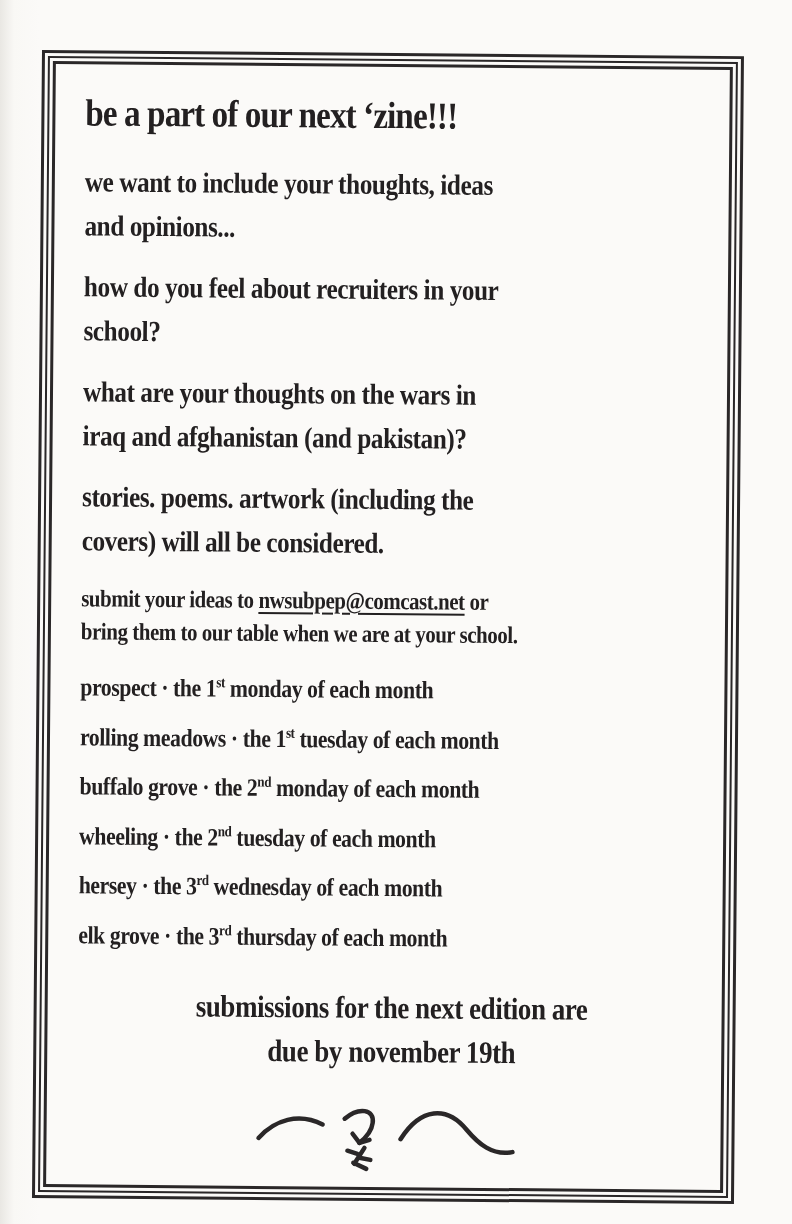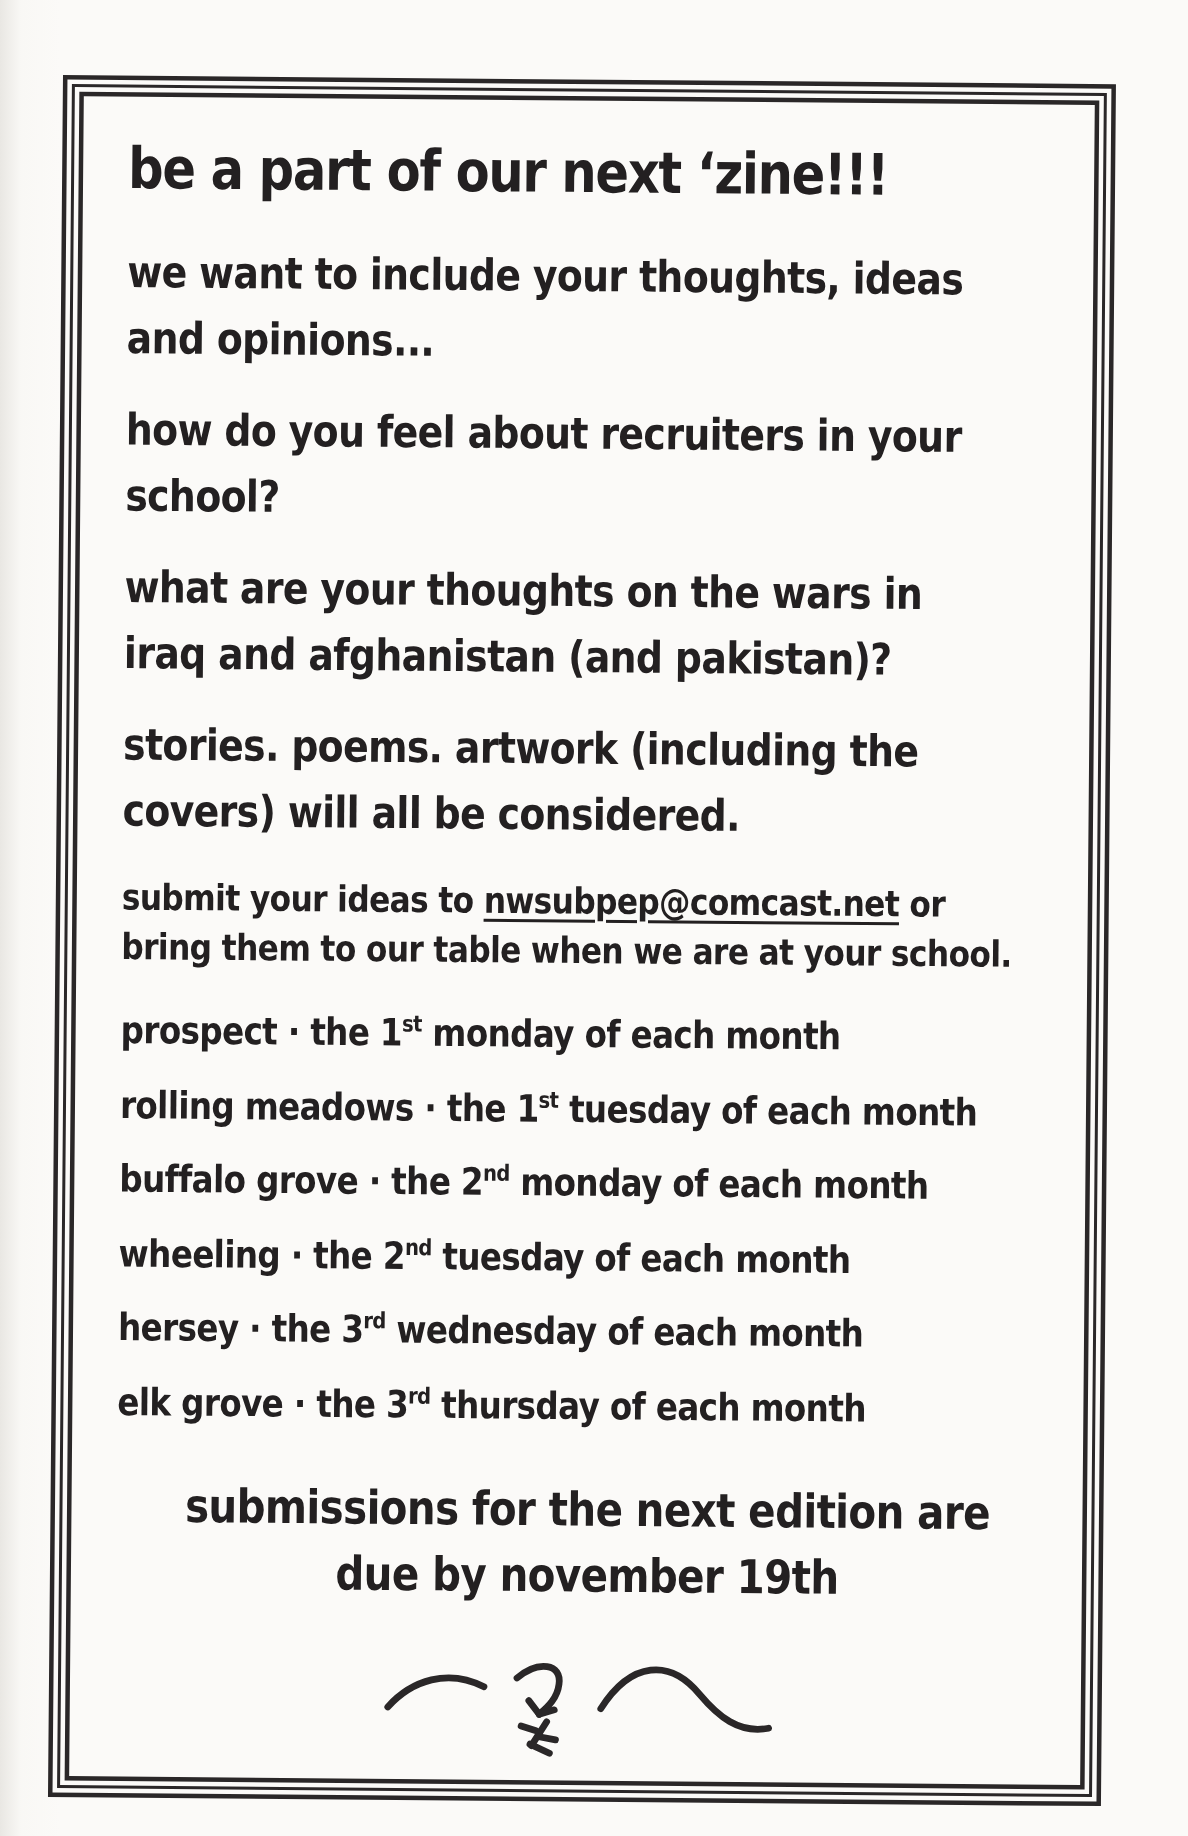--- a/index.html
+++ b/index.html
@@ -9,20 +9,21 @@
     font-family: "DejaVu Sans", sans-serif;
     overflow: hidden;
   }
   .paper {
     position: relative;
     width: 792px; height: 1224px;
     background:
       linear-gradient(90deg, #e9e7e3 0px, #f9f8f5 14px, #fbfaf8 40px, #fbfaf8 100%),
       #fbfaf8;
     overflow: hidden;
+    font-family: Liberation Serif, serif;
   }
   .f-outer {
     position: absolute;
     left: 42px; top: 50px;
     width: 702px; height: 1148px;
     transform: rotate(0.5deg);
     transform-origin: top left;
     border: 3px solid #2a2728;
     padding: 3px;
     box-sizing: border-box;

